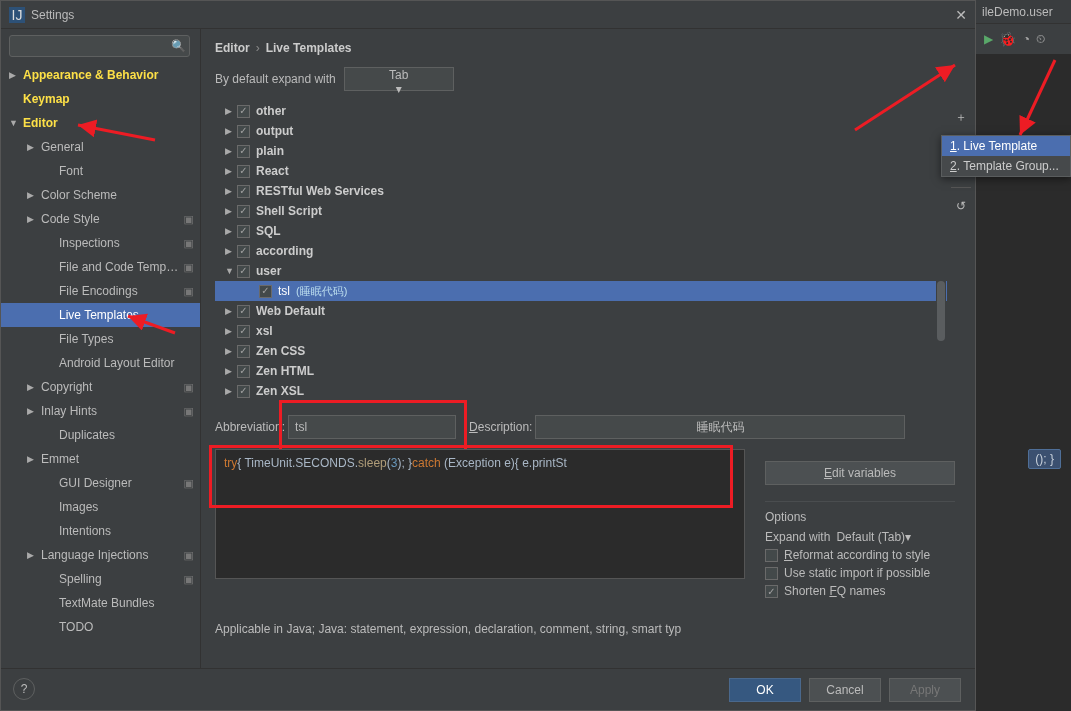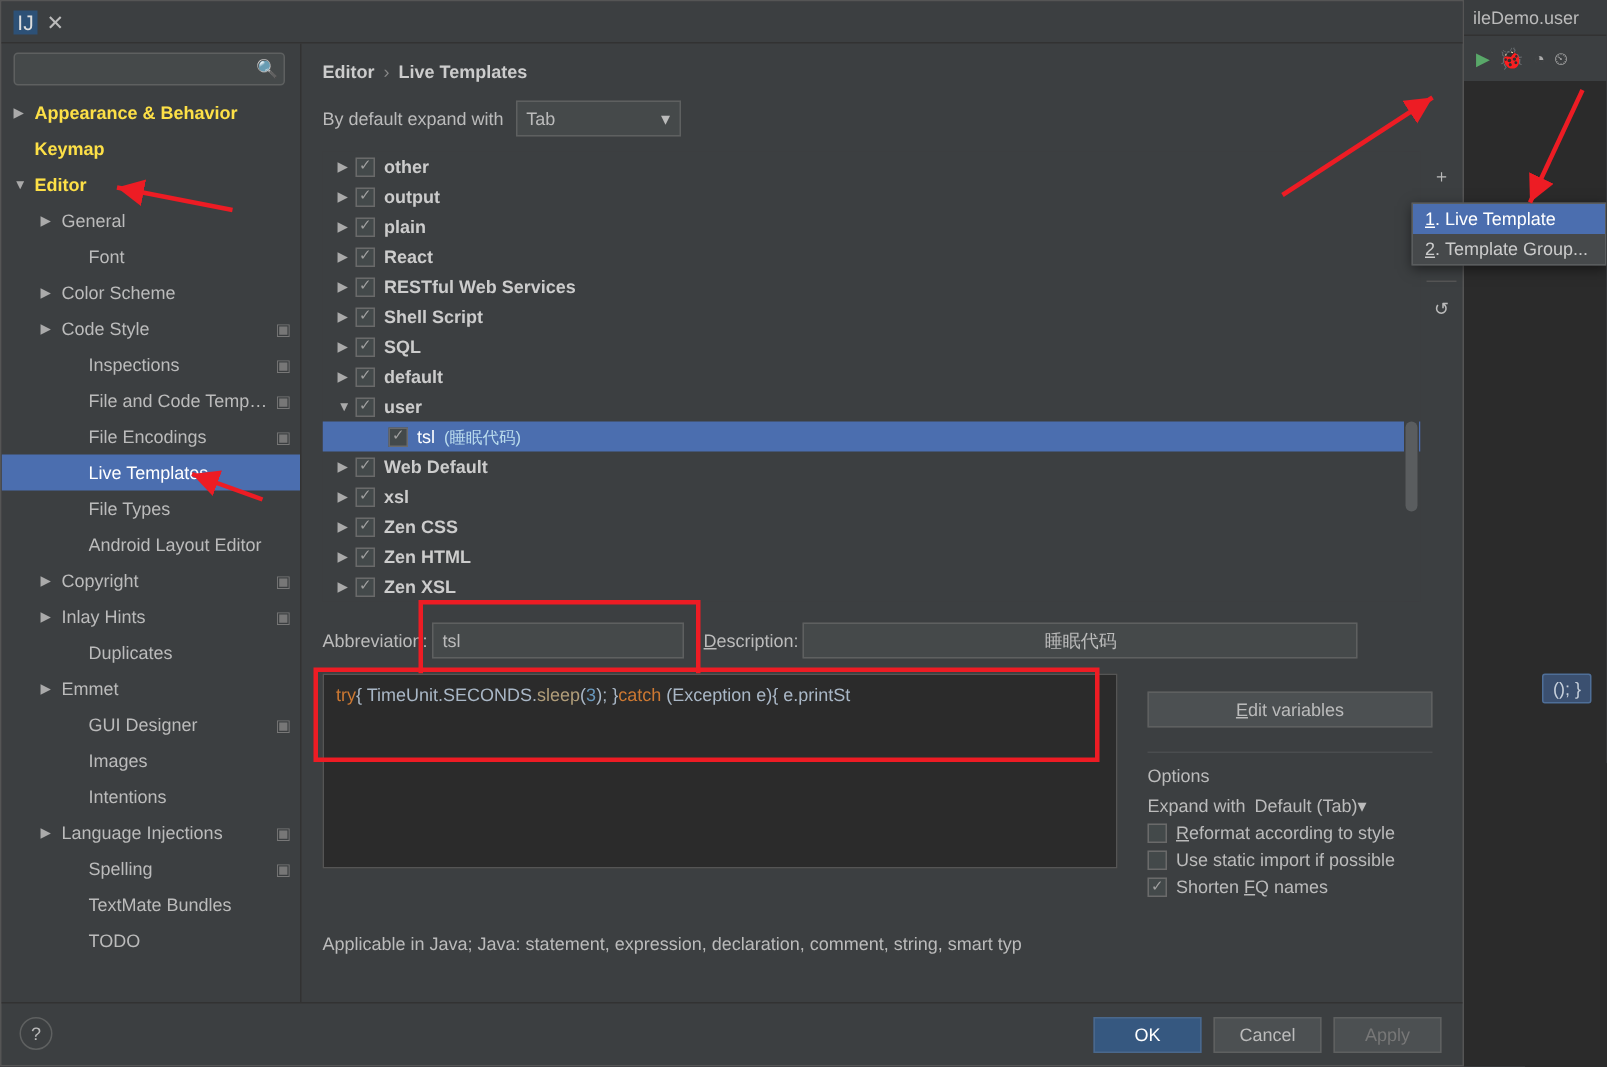--- a/index.html
+++ b/index.html
@@ -20,21 +20,21 @@
   .nav-item.selected { background:#4b6eaf; color:#fff; }
   .nav-item .caret { width:12px; font-size:9px; color:#aaa; margin-right:2px;}
   .nav-item.bold .label{ font-weight:bold; color:#fde047;}
   .nav-item .label{ flex:1; white-space:nowrap; overflow:hidden; text-overflow:ellipsis;}
   .nav-item .cfg{ color:#777; font-size:11px; margin-left:4px;}
   .d0{padding-left:8px;} .d1{padding-left:26px;} .d2{padding-left:44px;}
   .main { flex:1; display:flex; flex-direction:column; padding:10px 0 0 14px; overflow:hidden; position:relative;}
   .breadcrumb { font-size:14px; color:#ccc; padding-bottom:12px; font-weight:bold;}
   .breadcrumb .sep{ color:#888; margin:0 6px; font-weight:normal;}
   .row-expand { display:flex; align-items:center; gap:8px; padding-bottom:10px;}
-  .row-expand .combo { width:110px; height:24px; background:#45494a; border:1px solid #5e6060; display:flex; align-items:center; padding:0 6px; justify-content:space-between; color:#bbb;}
+  .row-expand .combo { width:110px; height:24px; background:#45494a; border:1px solid #5e6060; display:flex; align-items:center; padding:0 6px; justify-content:space-between; color:#bbb;flex-direction:column;}
   .templates-panel { height:300px; display:flex; }
   .templates-list { flex:1; background:#3c3f41; overflow:auto; position:relative;}
   .templates-list::-webkit-scrollbar{width:10px;} 
   .tpl-row{ display:flex; align-items:center; height:20px; padding-left:10px; cursor:pointer;}
   .tpl-row .caret{ width:12px; font-size:9px; color:#aaa;}
   .tpl-row .chk{ width:13px; height:13px; border:1px solid #6a6a6a; background:#43494a; margin-right:6px; display:flex; align-items:center; justify-content:center; color:#a0a0a0; font-size:10px; line-height:1;}
   .tpl-row .name{ font-weight:bold; color:#ccc;}
   .tpl-row.child .name{ font-weight:normal;}
   .tpl-row.child{ padding-left:44px;}
   .tpl-row.selected{ background:#4b6eaf;}
@@ -99,20 +99,21 @@
   <span style="color:#59a869; font-size:14px;">🐞</span>
   <span style="color:#aaa;">◔</span>
   <span style="color:#aaa;">⏲</span>
 </div>
 <div class="behind-editor"></div>
 <div class="behind-hint"><span>(); }</span></div>
 
 <div class="dialog">
   <div class="titlebar">
     <div class="icon">IJ</div>
+    <div class="title">Settings</div>
     <div class="close">✕</div>
   </div>
   <div class="body">
     <div class="sidebar">
       <div class="search-row">
         <div class="search-wrap">
           <input class="search-input" placeholder="" style="">
           <span class="mag">🔍</span>
         </div>
       </div>
@@ -271,21 +272,21 @@
               <span class="name">Shell Script</span>
             </div>
             <div class="tpl-row">
               <span class="caret">▶</span>
               <span class="chk">✓</span>
               <span class="name">SQL</span>
             </div>
             <div class="tpl-row">
               <span class="caret">▶</span>
               <span class="chk">✓</span>
-              <span class="name">default</span>
+              <span class="name">according</span>
             </div>
             <div class="tpl-row">
               <span class="caret">▼</span>
               <span class="chk">✓</span>
               <span class="name">user</span>
             </div>
             <div class="tpl-row child selected">
               <span class="chk">✓</span>
               <span class="name">tsl</span>
               <span class="desc">(睡眠代码)</span>

